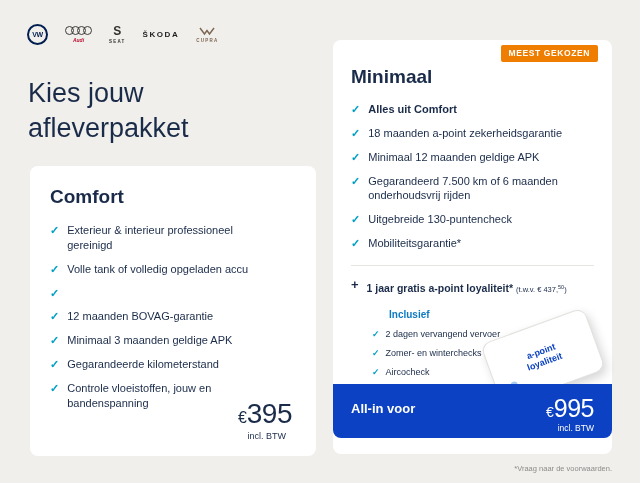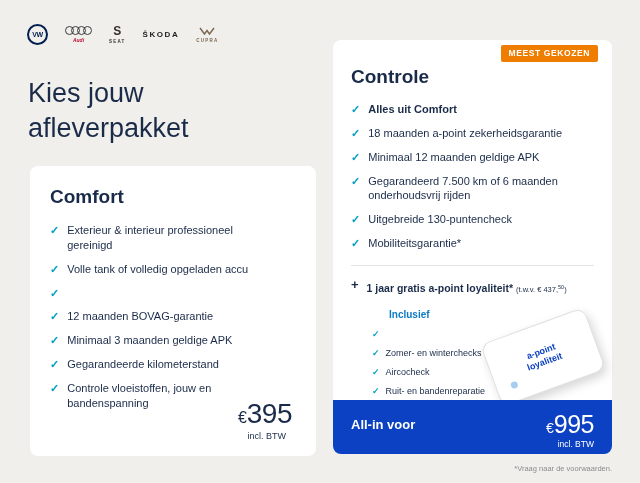--- a/index.html
+++ b/index.html
@@ -80,21 +80,21 @@
     position: absolute; right: 14px; bottom: 64px; width: 110px; height: 66px;
     background: #fff; border: 1px solid #e3e1dd; border-radius: 10px;
     transform: rotate(-20deg);
     box-shadow: 2px 5px 10px rgba(40, 40, 40, 0.18);
     display: flex; align-items: center; justify-content: center;
   }
   .lc-text { font-size: 9px; font-weight: 700; color: var(--footer-blue, #0b41c2); text-align: center; width: 48px; line-height: 1.25; }
   .lc-dot { position: absolute; left: 14px; bottom: 12px; width: 7px; height: 7px; border-radius: 50%; background: #a8cdf0; }
 
   .card-footer {
-    position: absolute; left: 0; right: 0; bottom: 0; height: 54px;
+    position: absolute; left: 0; right: 0; bottom: 16px; height: 54px;
     background: var(--footer-blue, #0b41c2); color: #fff;
     border-radius: 0 0 8px 8px;
     display: flex; justify-content: space-between;
     padding: 10px 18px 12px;
   }
   .footer-label { font-size: 13px; font-weight: 700; margin-top: 7px; }
   .footer-price { text-align: right; }
   .footer-price .euro { font-size: 14px; }
   .footer-price .amount { font-size: 25px; letter-spacing: -0.5px; }
   .footer-price .price-note { font-size: 8.5px; margin-top: 0; }
@@ -174,21 +174,21 @@
       <div class="price-line">
         <span class="euro">€</span>
         <span class="amount">395</span>
       </div>
       <div class="price-note">incl. BTW</div>
     </div>
   </section>
 
   <section class="card zeker-card">
     <div class="badge">MEEST GEKOZEN</div>
-    <h2>Controle</h2>
+    <h2>Minimaal</h2>
     <ul class="items">
       <li class="item">
         <span class="check">✓</span>
         <span class="item-text">Alles uit Comfort</span>
       </li>
       <li class="item">
         <span class="check">✓</span>
         <span class="item-text">18 maanden a-point zekerheidsgarantie</span>
       </li>
       <li class="item">
@@ -215,20 +215,21 @@
       <span class="plus">+</span>
       <div>
         <span class="loyalty-title">1 jaar gratis a-point loyaliteit*</span><span class="loyalty-value"><span>(t.w.v. € 437,</span><sup>50</sup><span>)</span></span>
       </div>
     </div>
 
     <div class="inclusief">Inclusief</div>
     <ul class="sub-items">
       <li class="item">
         <span class="check">✓</span>
+        <span class="item-text">2 dagen vervangend vervoer</span>
       </li>
       <li class="item">
         <span class="check">✓</span>
         <span class="item-text">Zomer- en winterchecks</span>
       </li>
       <li class="item">
         <span class="check">✓</span>
         <span class="item-text">Aircocheck</span>
       </li>
       <li class="item">

